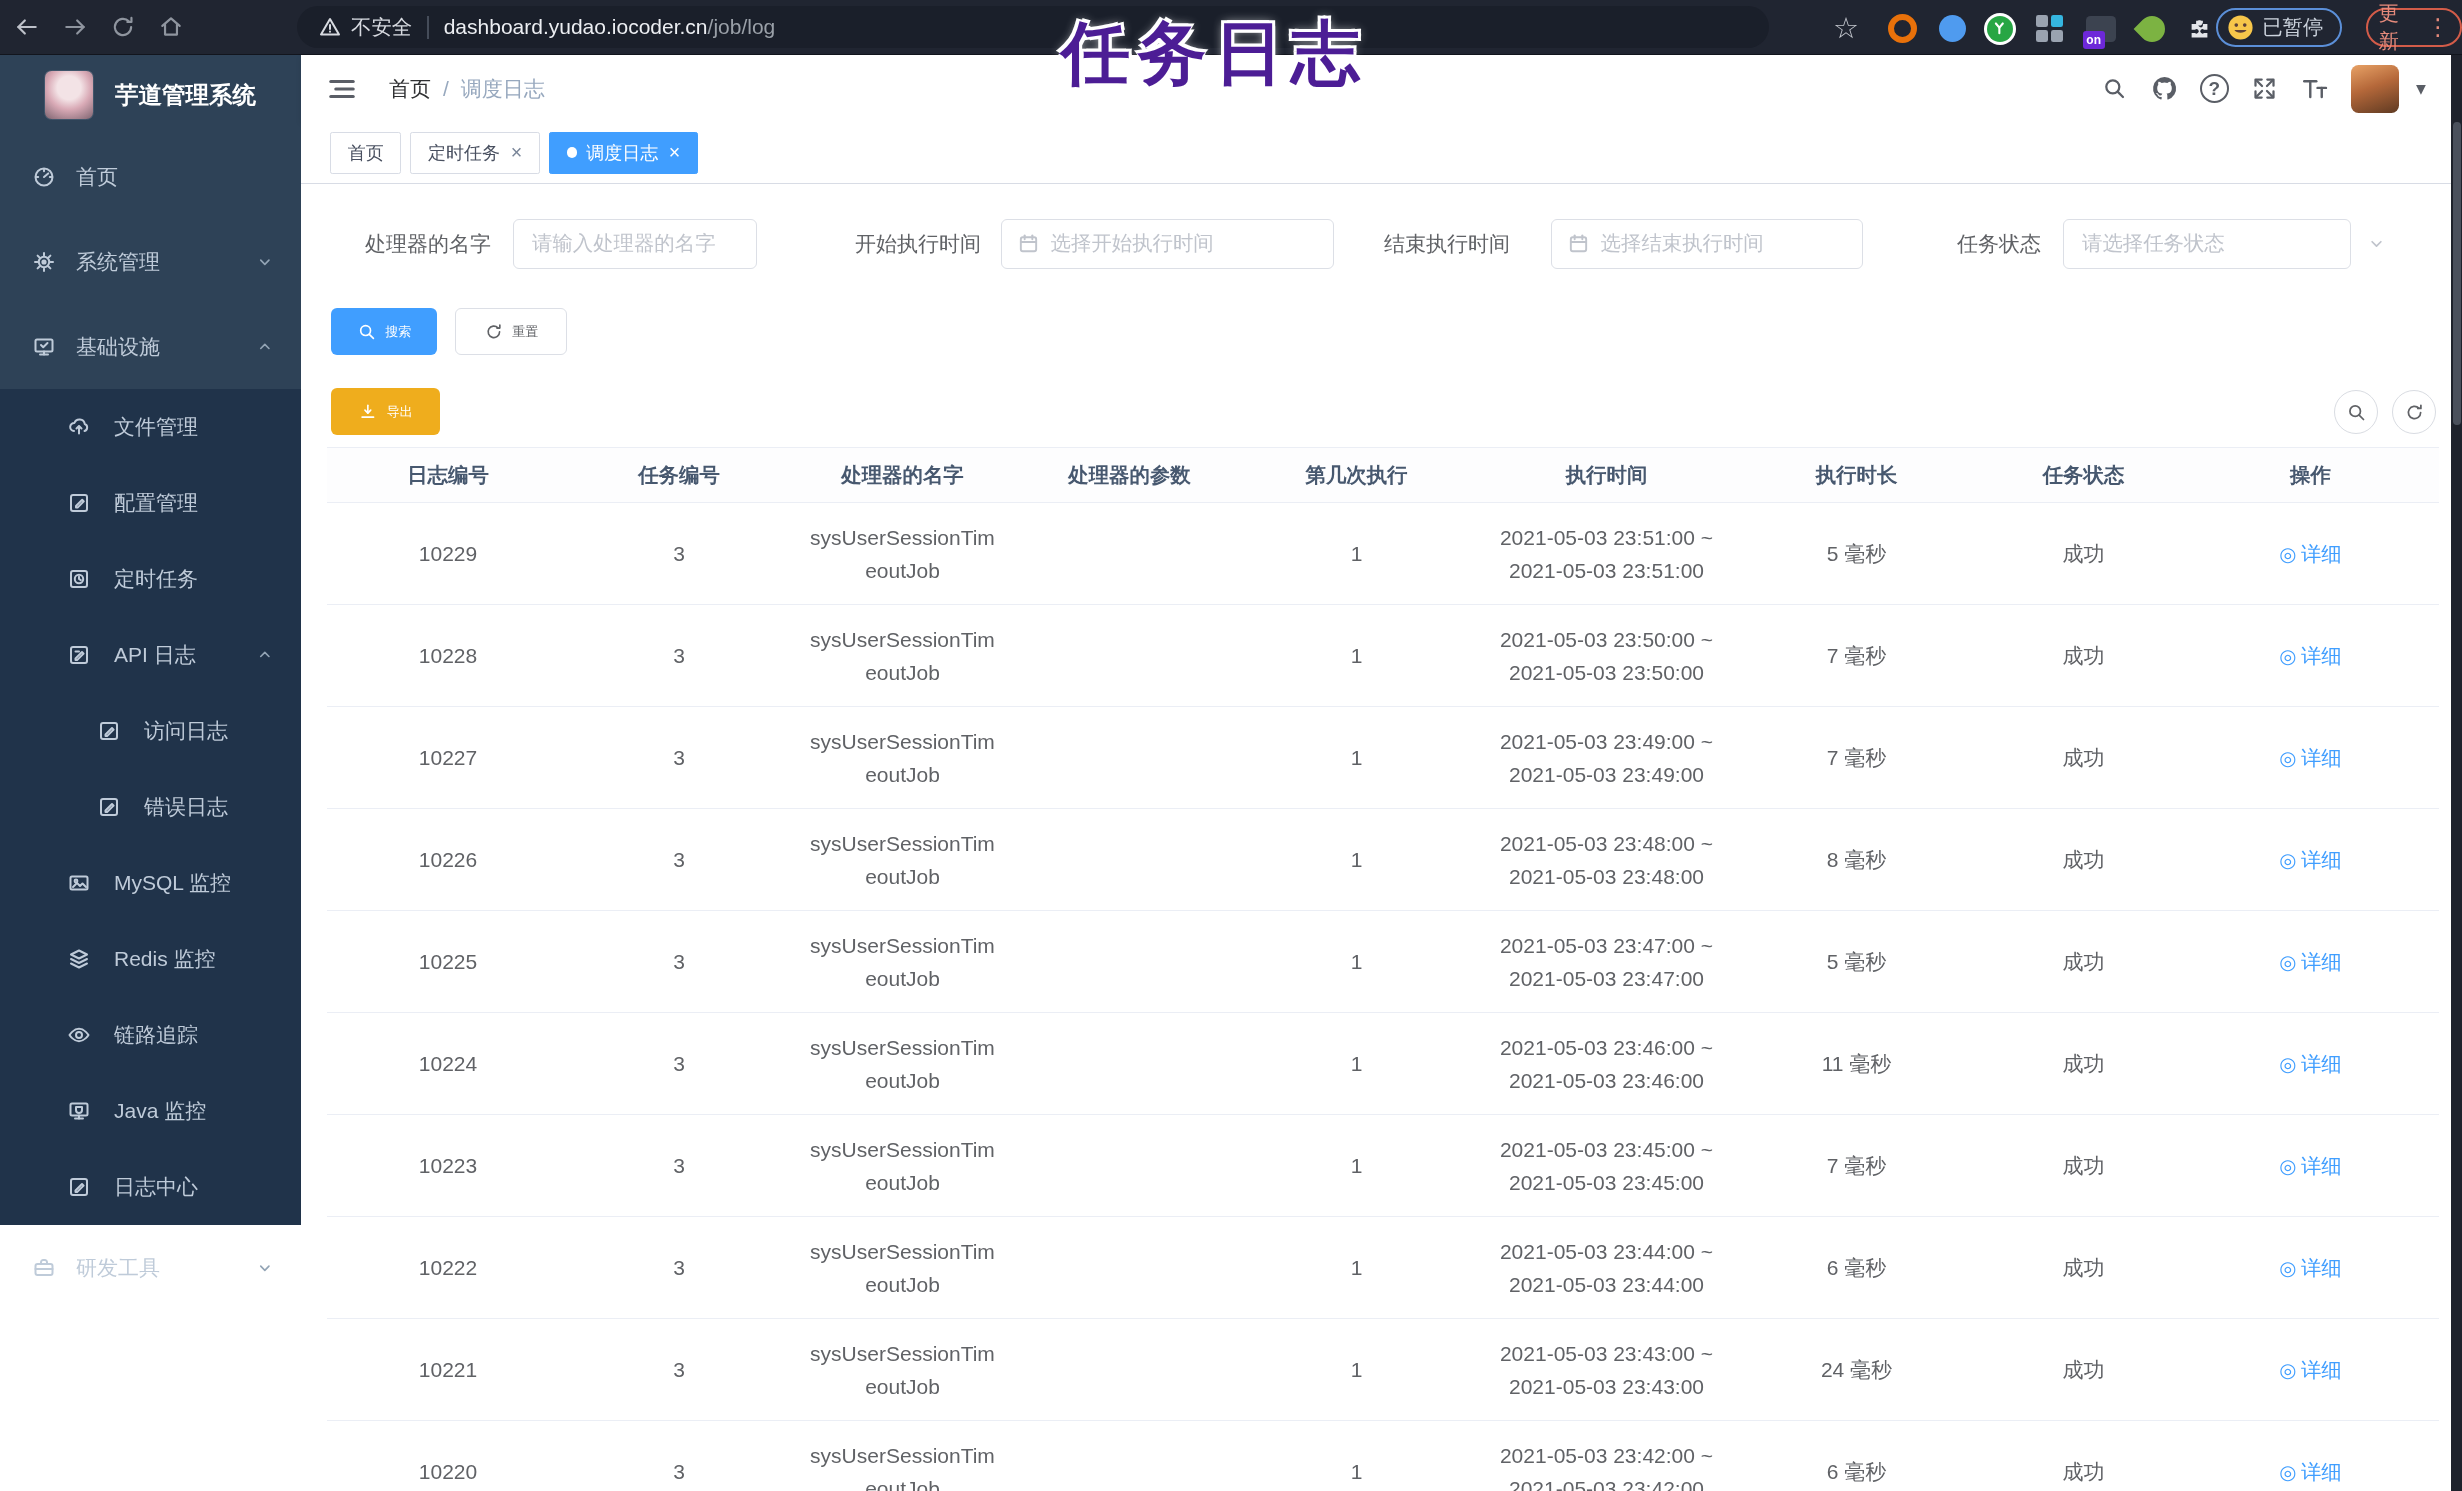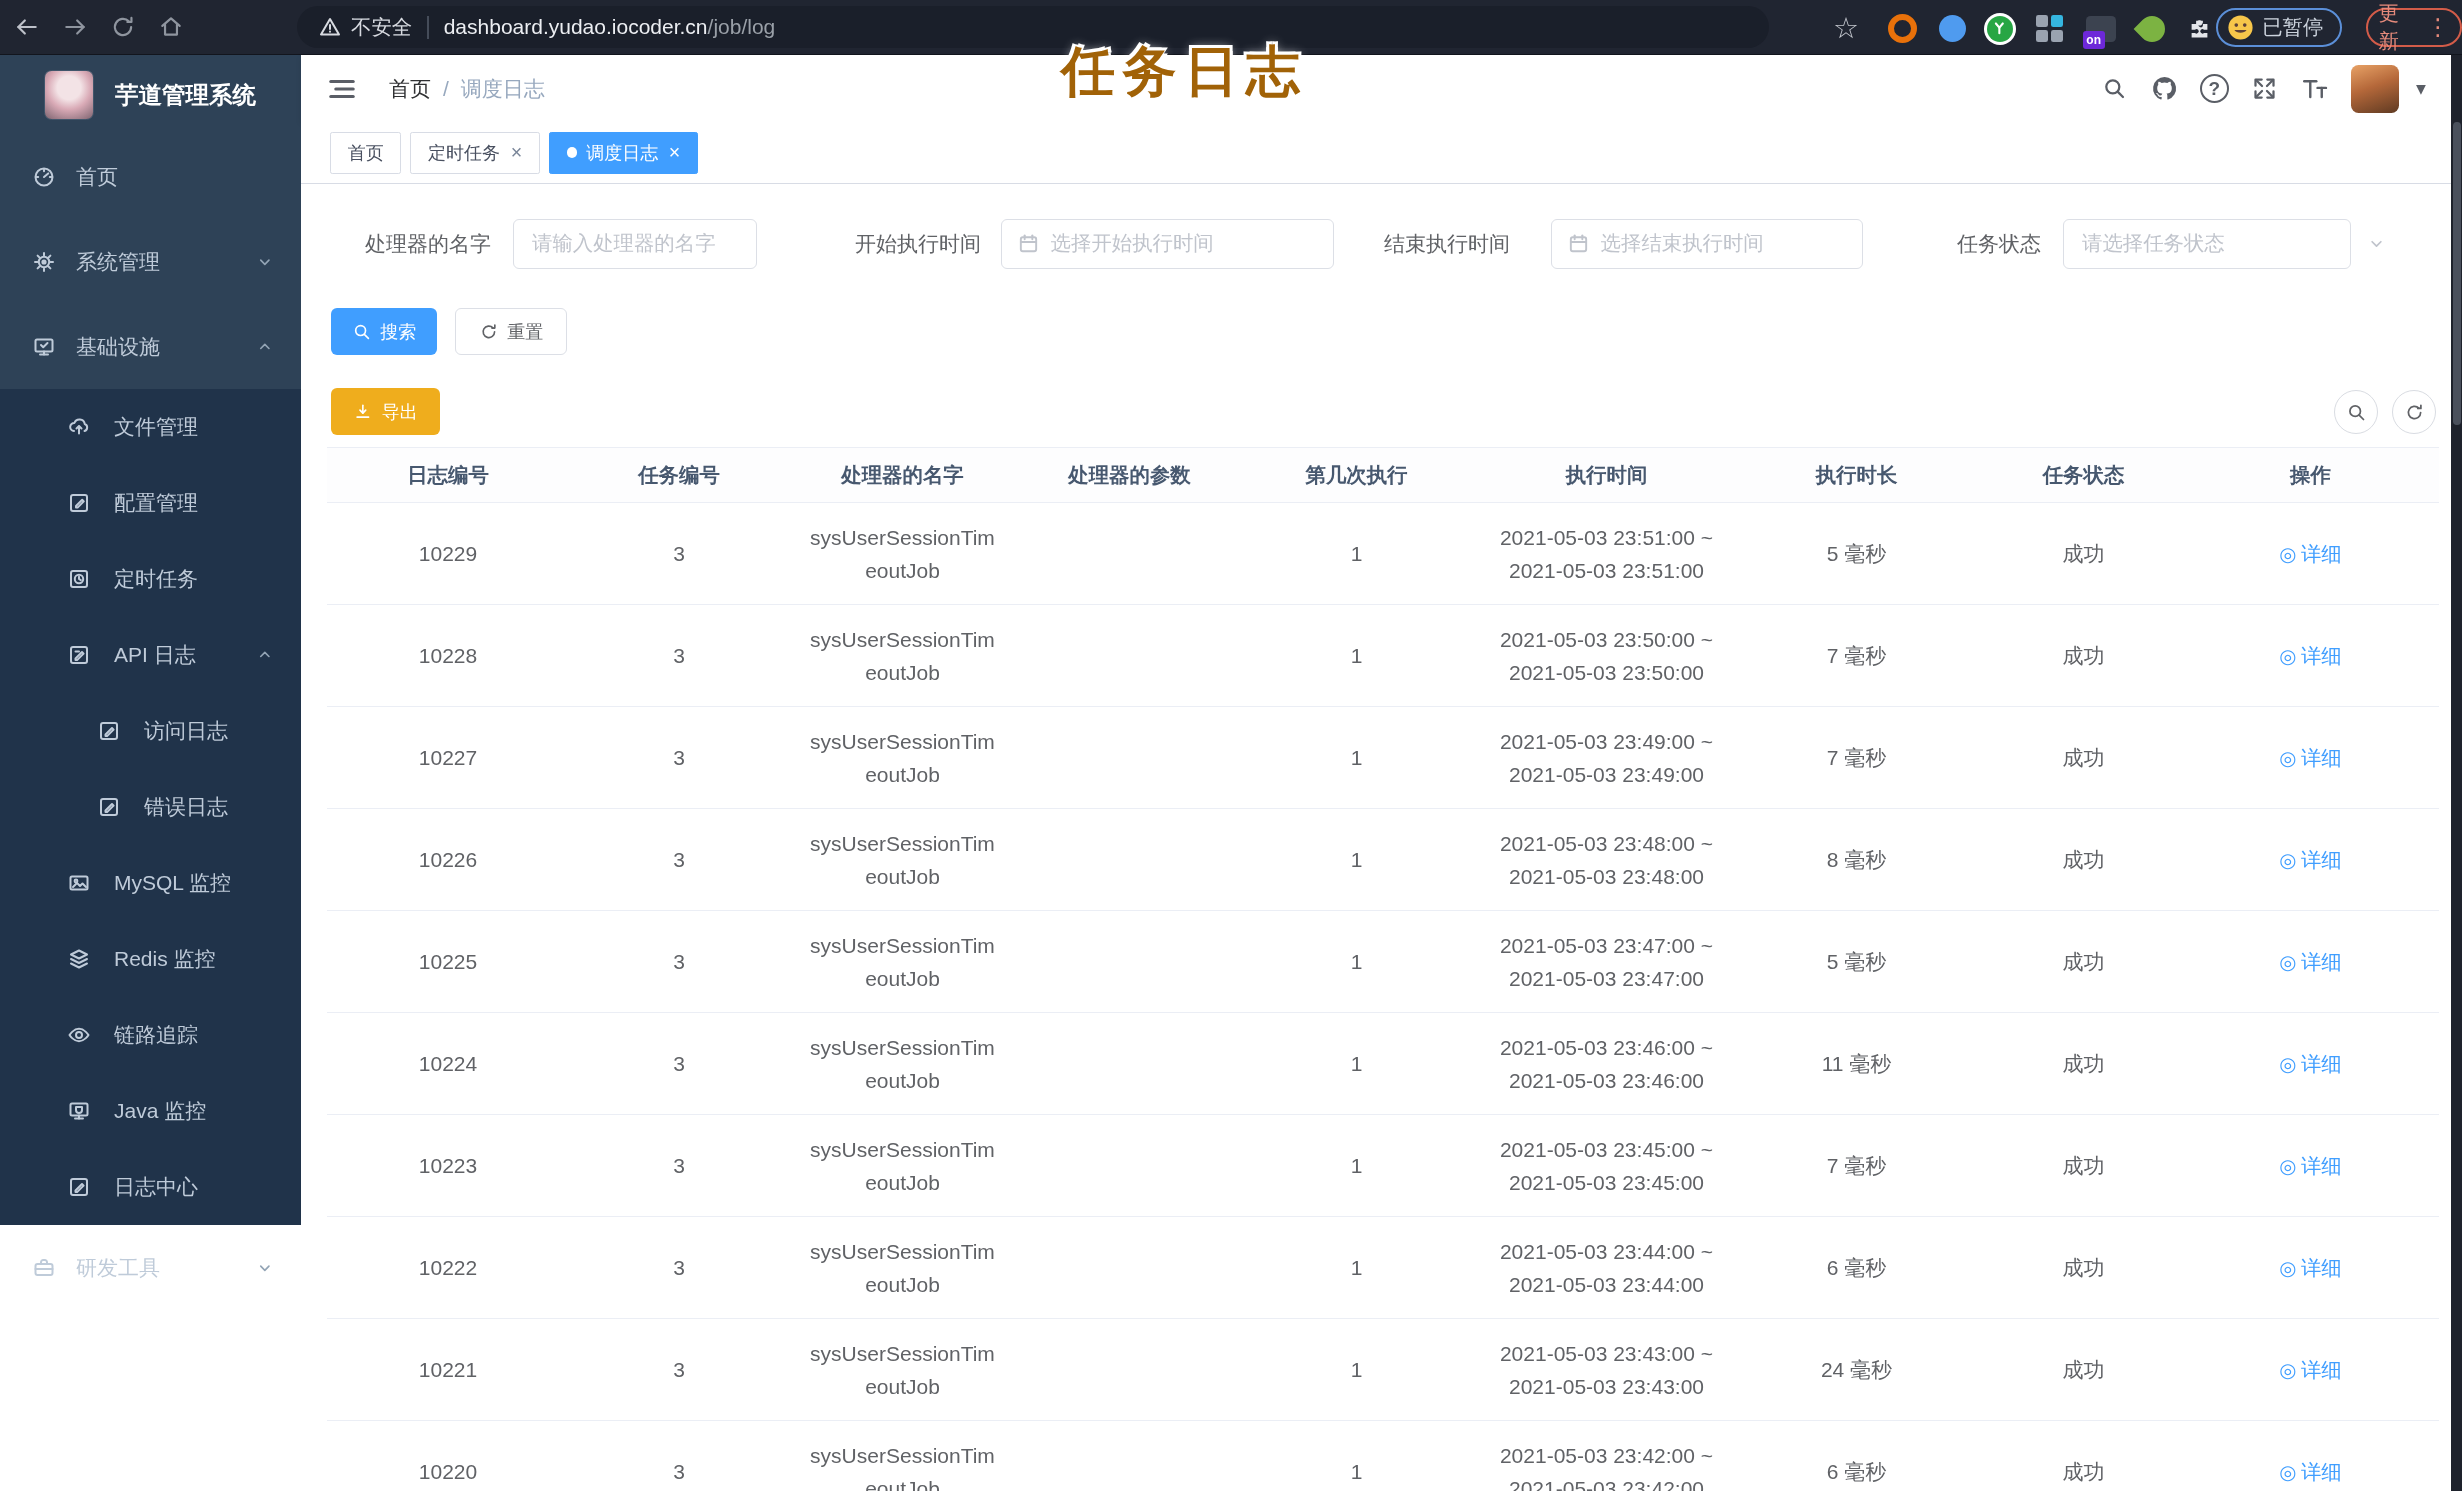--- a/index.html
+++ b/index.html
@@ -85,41 +85,41 @@
   .filters { position:absolute; top:162px; left:0; width:100%; height:53px; }
   .f-label { position:absolute; top:0; height:53px; display:flex; align-items:center; font-size:21px; color:#606266; font-weight:500; }
   .f-input { position:absolute; top:1.5px; height:50px; border:1.5px solid #dcdfe6; border-radius:6px; background:#fff; display:flex; align-items:center; }
   .f-input input { border:none; outline:none; flex:1; height:100%; font-size:20.4px; color:#606266; background:transparent; padding:0 18px; font-family:inherit; }
   .f-input input::placeholder { color:#c0c4cc; }
   .f-input .pre-ico { margin-left:15px; color:#c0c4cc; display:flex; }
   .f-input .pre-ico + input { padding-left:10.6px; }
   .f-input .suf-ico { margin-right:13.6px; color:#c0c4cc; display:flex; }
 
   
-  .btn { position:absolute; height:47px; border-radius:6px; display:flex; align-items:center; justify-content:center; font-size:18px; border:1.5px solid transparent; }
+  .btn { position:absolute; height:47px; border-radius:6px; display:flex; align-items:center; justify-content:center; font-size:13px; border:1.5px solid transparent; }
   .btn .bico { display:flex; margin-right:9px; }
   .btn-primary { background:#409eff; color:#fff; }
   .btn-plain { background:#fff; color:#606266; border-color:#dcdfe6; }
   .btn-warning { background:#efad1d; color:#fff; }
   .tool-circle { position:absolute; width:44px; height:44px; border-radius:50%; border:1.5px solid #d9dce2; background:#fff; color:#606266; display:flex; align-items:center; justify-content:center; }
 
   
   .table { position:absolute; left:26px; top:392px; width:2112px; border-top:1.5px solid #ebeef5; font-size:21px; }
   .thead { display:flex; height:55px; align-items:center; border-bottom:1.5px solid #ebeef5; background:#fdfdfe; }
   .th { font-weight:bold; color:#47586f; font-size:20.4px; text-align:center; }
   .trow { display:flex; align-items:center; height:102px; border-bottom:1.5px solid #ebeef5; }
   .td { text-align:center; color:#606266; line-height:33px; }
   .c1{width:242px}.c2{width:220px}.c3{width:227px}.c4{width:227px}.c5{width:227px}
   .c6{width:273px}.c7{width:227px}.c8{width:227px}.c9{width:227px}
   .detail { color:#409eff; font-size:20.4px; cursor:pointer; display:inline-flex; align-items:center; }
   .detail .eye { margin-right:4.5px; font-size:19.7px; }
 
   
-  .overlay-title { position:absolute; left:1061px; top:7.6px; font-size:54px; font-weight:bold; letter-spacing:7.6px; color:#a16207; z-index:50;
-    text-shadow:-3px -3px 0 #fff, 3px -3px 0 #fff, -3px 3px 0 #fff, 3px 3px 0 #fff, 0 0 10.6px rgba(255,255,255,.9);margin-top:28px; }
+  .overlay-title { position:absolute; left:1061px; top:7.6px; font-size:69px; font-weight:bold; letter-spacing:7.6px; color:#4c1d95; z-index:50;
+    text-shadow:-3px -3px 0 #fff, 3px -3px 0 #fff, -3px 3px 0 #fff, 3px 3px 0 #fff, 0 0 10.6px rgba(255,255,255,.9); }
 </style>
 </head>
 <body>
 
 <div class="chrome">
   <div class="nav-btn">
     <svg class="ico" width="26" height="26" viewBox="0 0 24 24">
         <line x1="4" y1="12" x2="20" y2="12"></line>
         <polyline points="10,6 4,12 10,18"></polyline>
       </svg>

